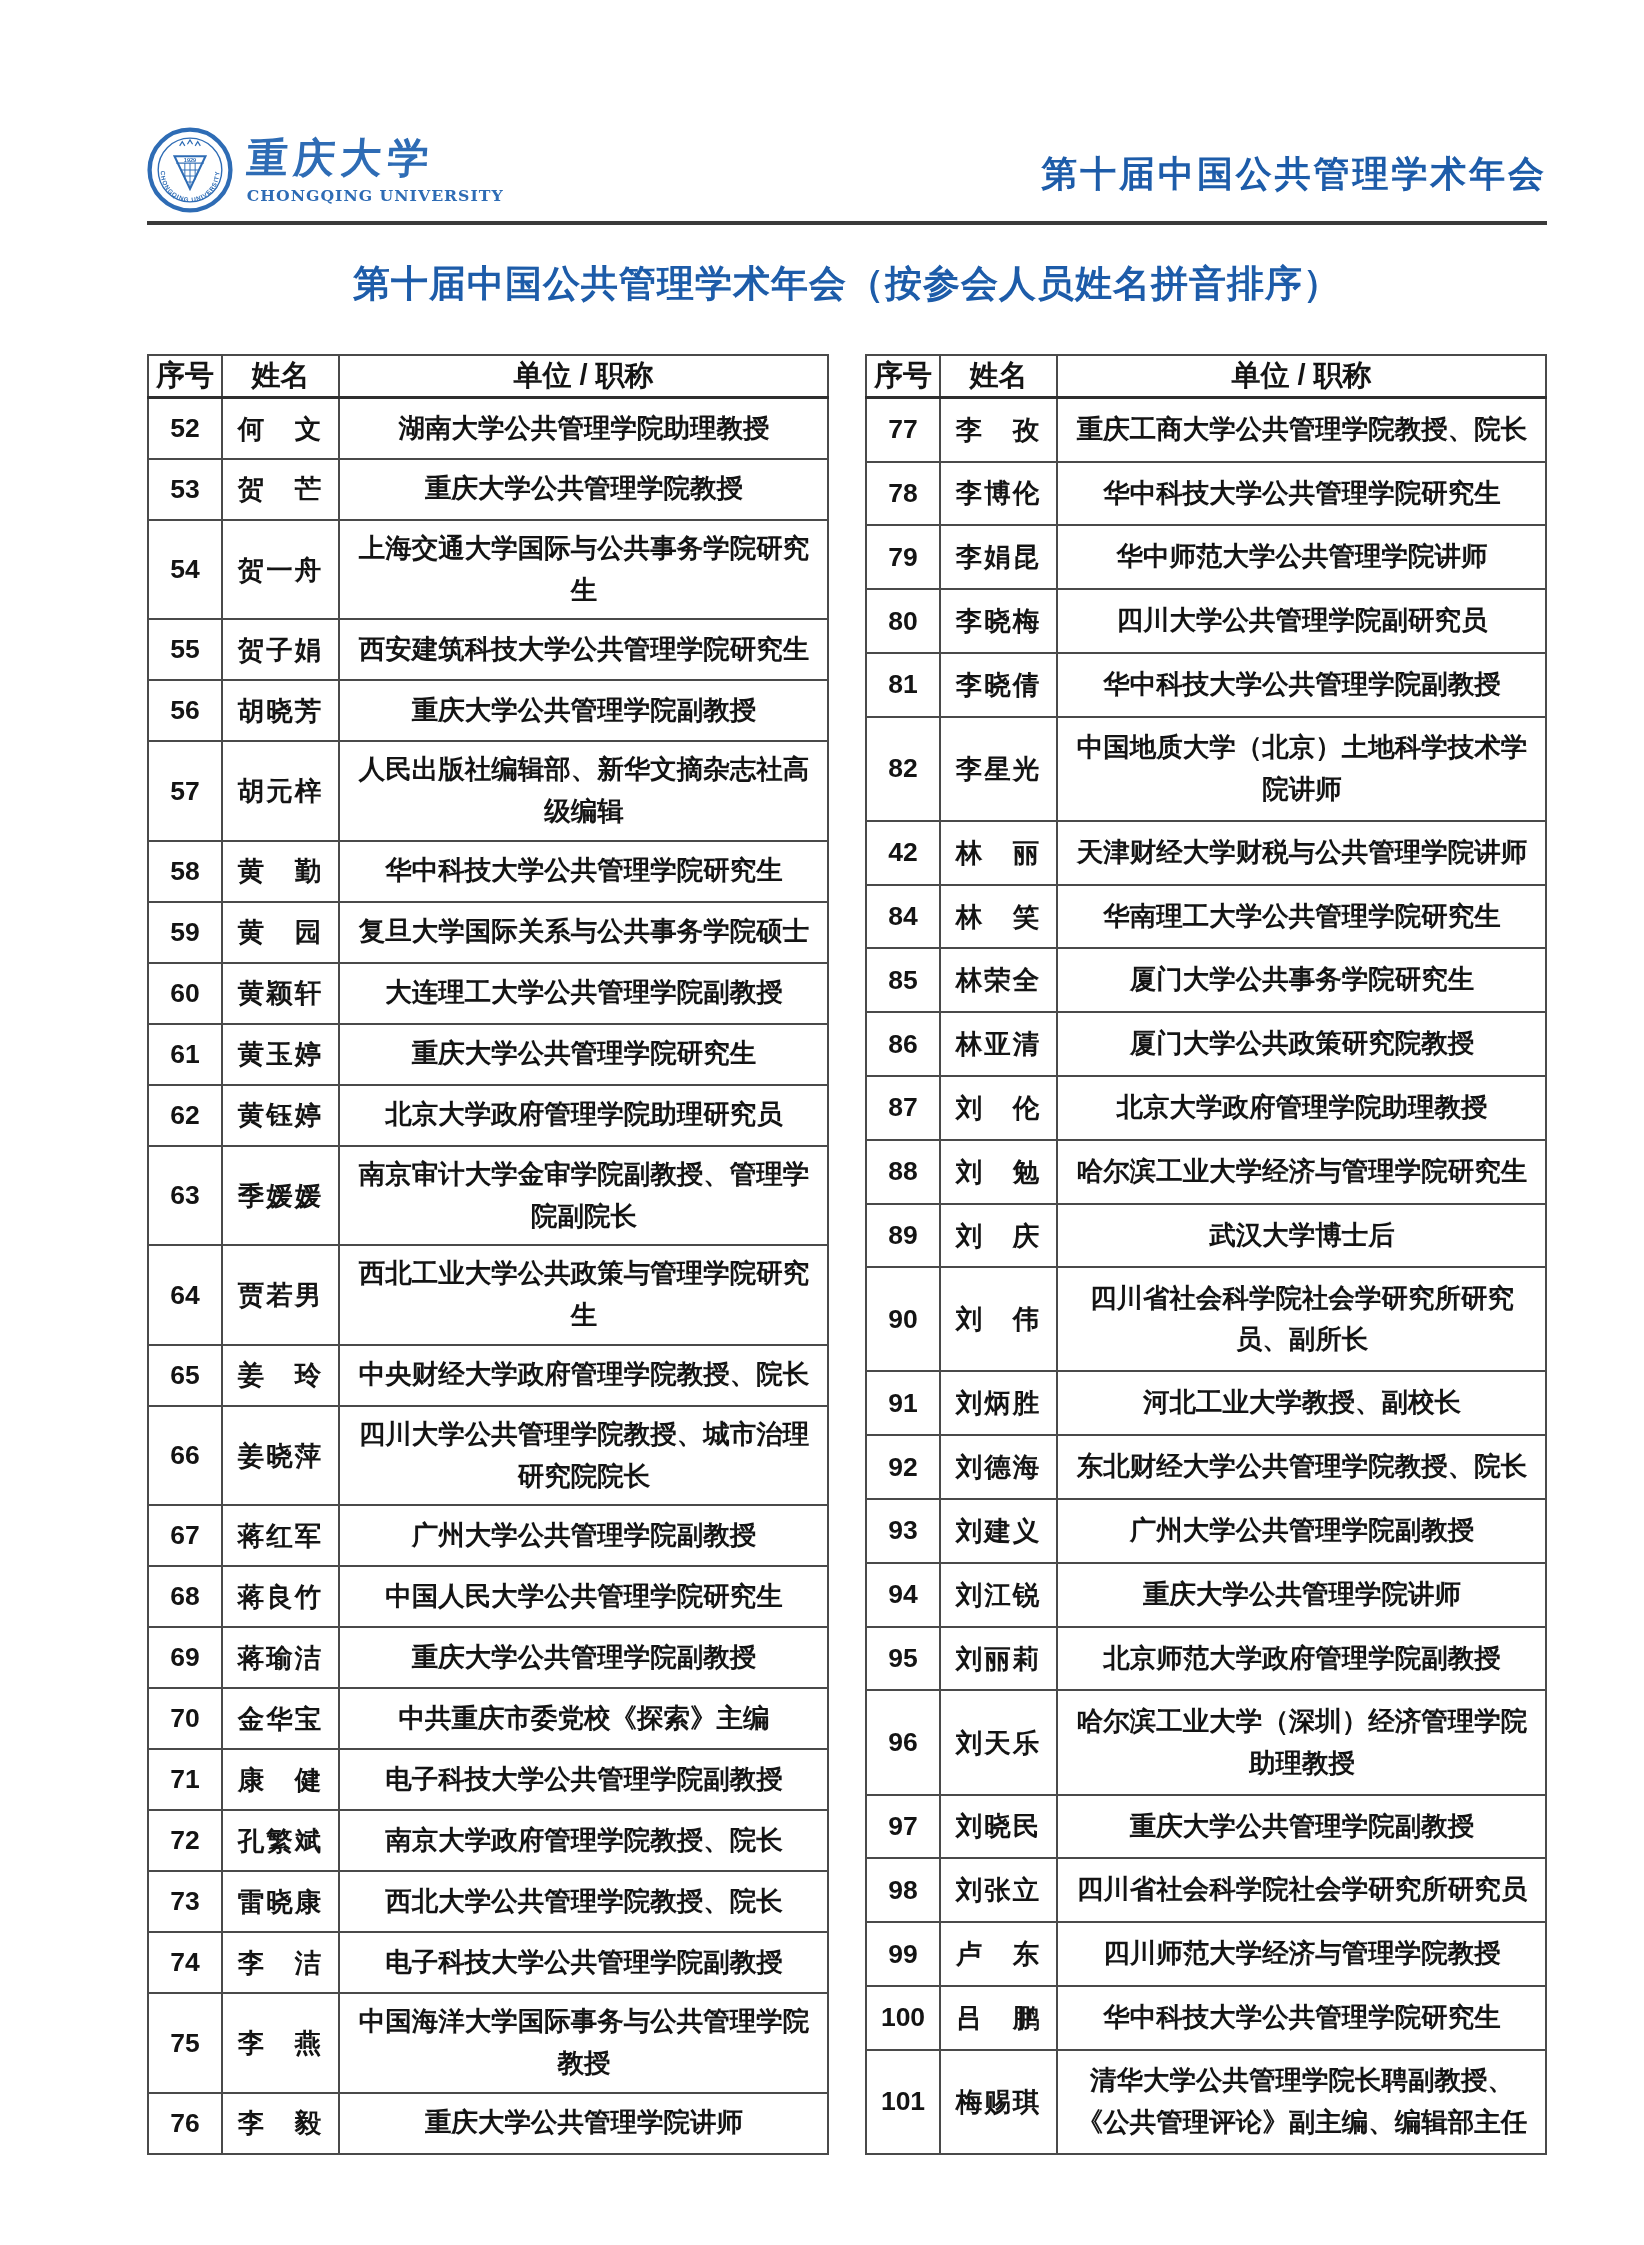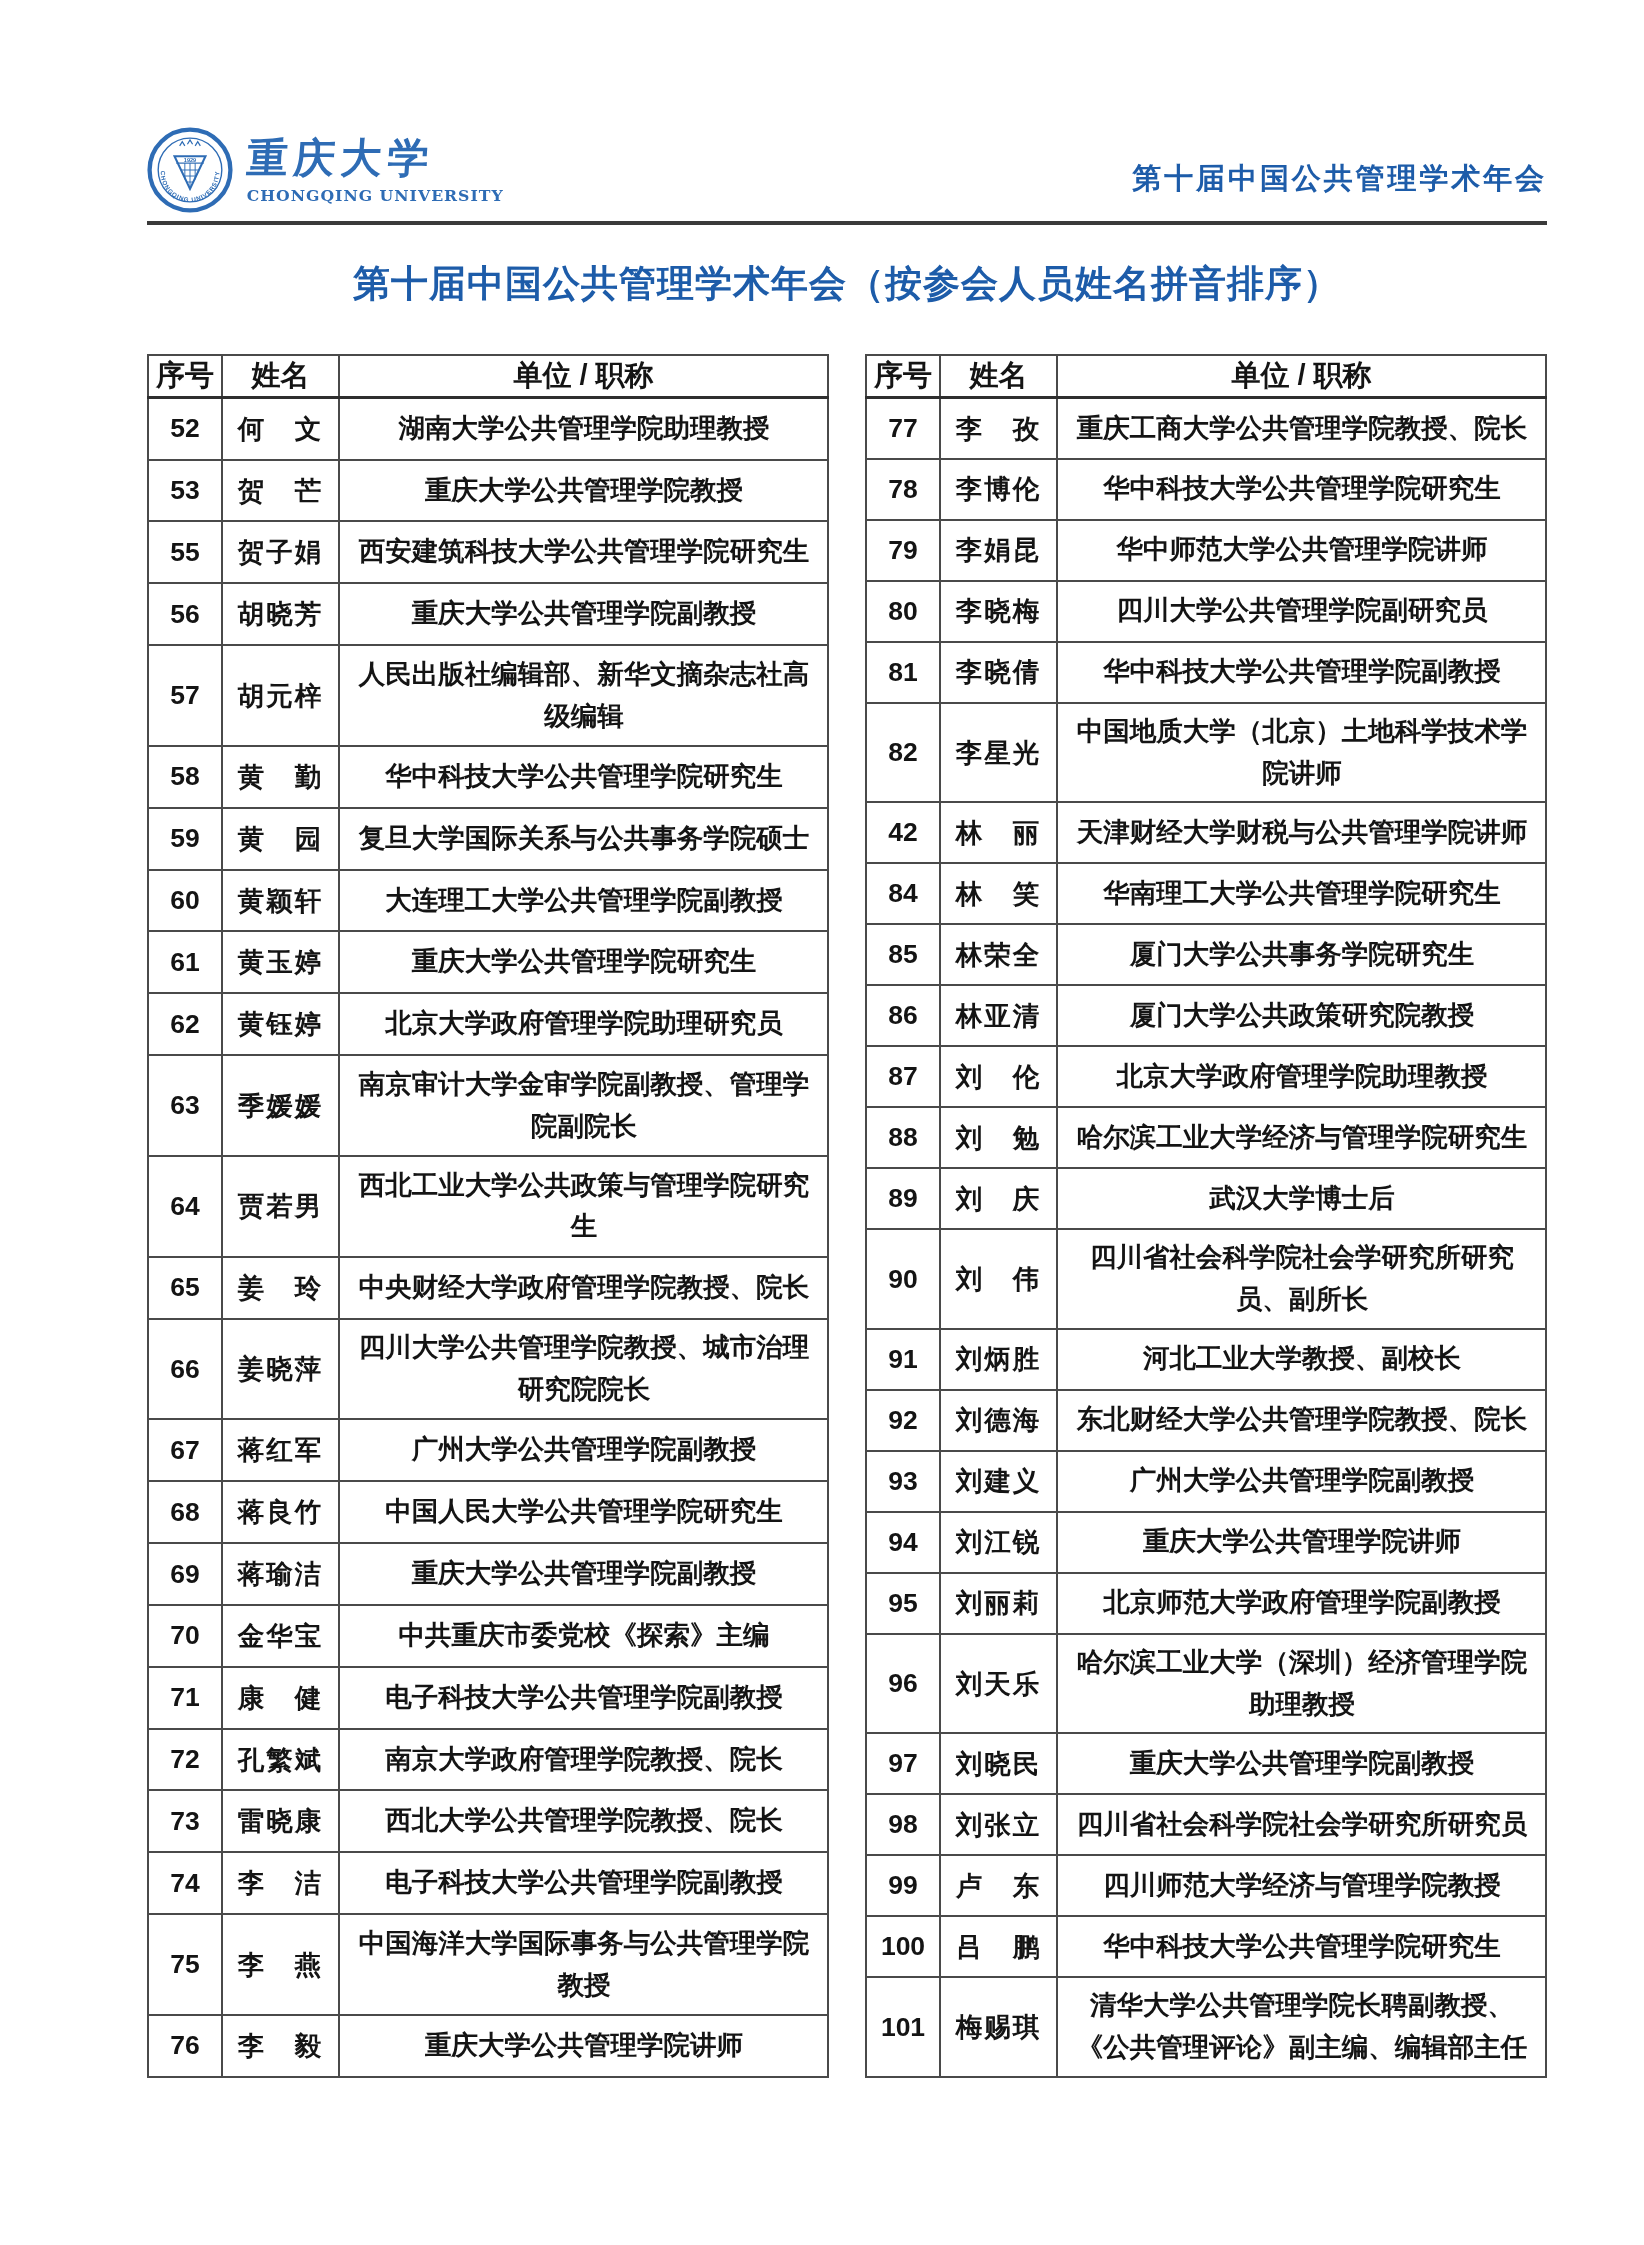--- a/index.html
+++ b/index.html
@@ -25,21 +25,21 @@
     color:#2e6cb5; font-size:41px; font-weight:bold;
     font-family:"DejaVu Serif","Liberation Serif",serif;
     letter-spacing:5.9px; transform:skewX(-4deg); line-height:1.15;
   }
   .wm-en {
     color:#2e6cb5; font-size:15.7px; font-weight:bold;
     font-family:"DejaVu Serif","Liberation Serif",serif;
     letter-spacing:1px; margin-top:2.9px; white-space:nowrap;
   }
   .hdr-conf {
-    color:#1d5ca9; font-size:29px; font-weight:bold;
+    color:#1d5ca9; font-size:36px; font-weight:bold;
     letter-spacing:2.9px; margin-bottom:13.7px; white-space:nowrap;
   }
 
   
   .main-title {
     margin-top:34px;
     text-align:center;
     color:#1d5ca9; font-size:37px; font-weight:bold;
     letter-spacing:1px;
   }
@@ -124,20 +124,25 @@
             <td class="col-no">52</td>
             <td class="col-name">何　文</td>
             <td class="col-affil">湖南大学公共管理学院助理教授</td>
           </tr>
           <tr>
             <td class="col-no">53</td>
             <td class="col-name">贺　芒</td>
             <td class="col-affil">重庆大学公共管理学院教授</td>
           </tr>
           <tr>
+            <td class="col-no">54</td>
+            <td class="col-name">贺一舟</td>
+            <td class="col-affil">上海交通大学国际与公共事务学院研究生</td>
+          </tr>
+          <tr>
             <td class="col-no">55</td>
             <td class="col-name">贺子娟</td>
             <td class="col-affil">西安建筑科技大学公共管理学院研究生</td>
           </tr>
           <tr>
             <td class="col-no">56</td>
             <td class="col-name">胡晓芳</td>
             <td class="col-affil">重庆大学公共管理学院副教授</td>
           </tr>
           <tr>

